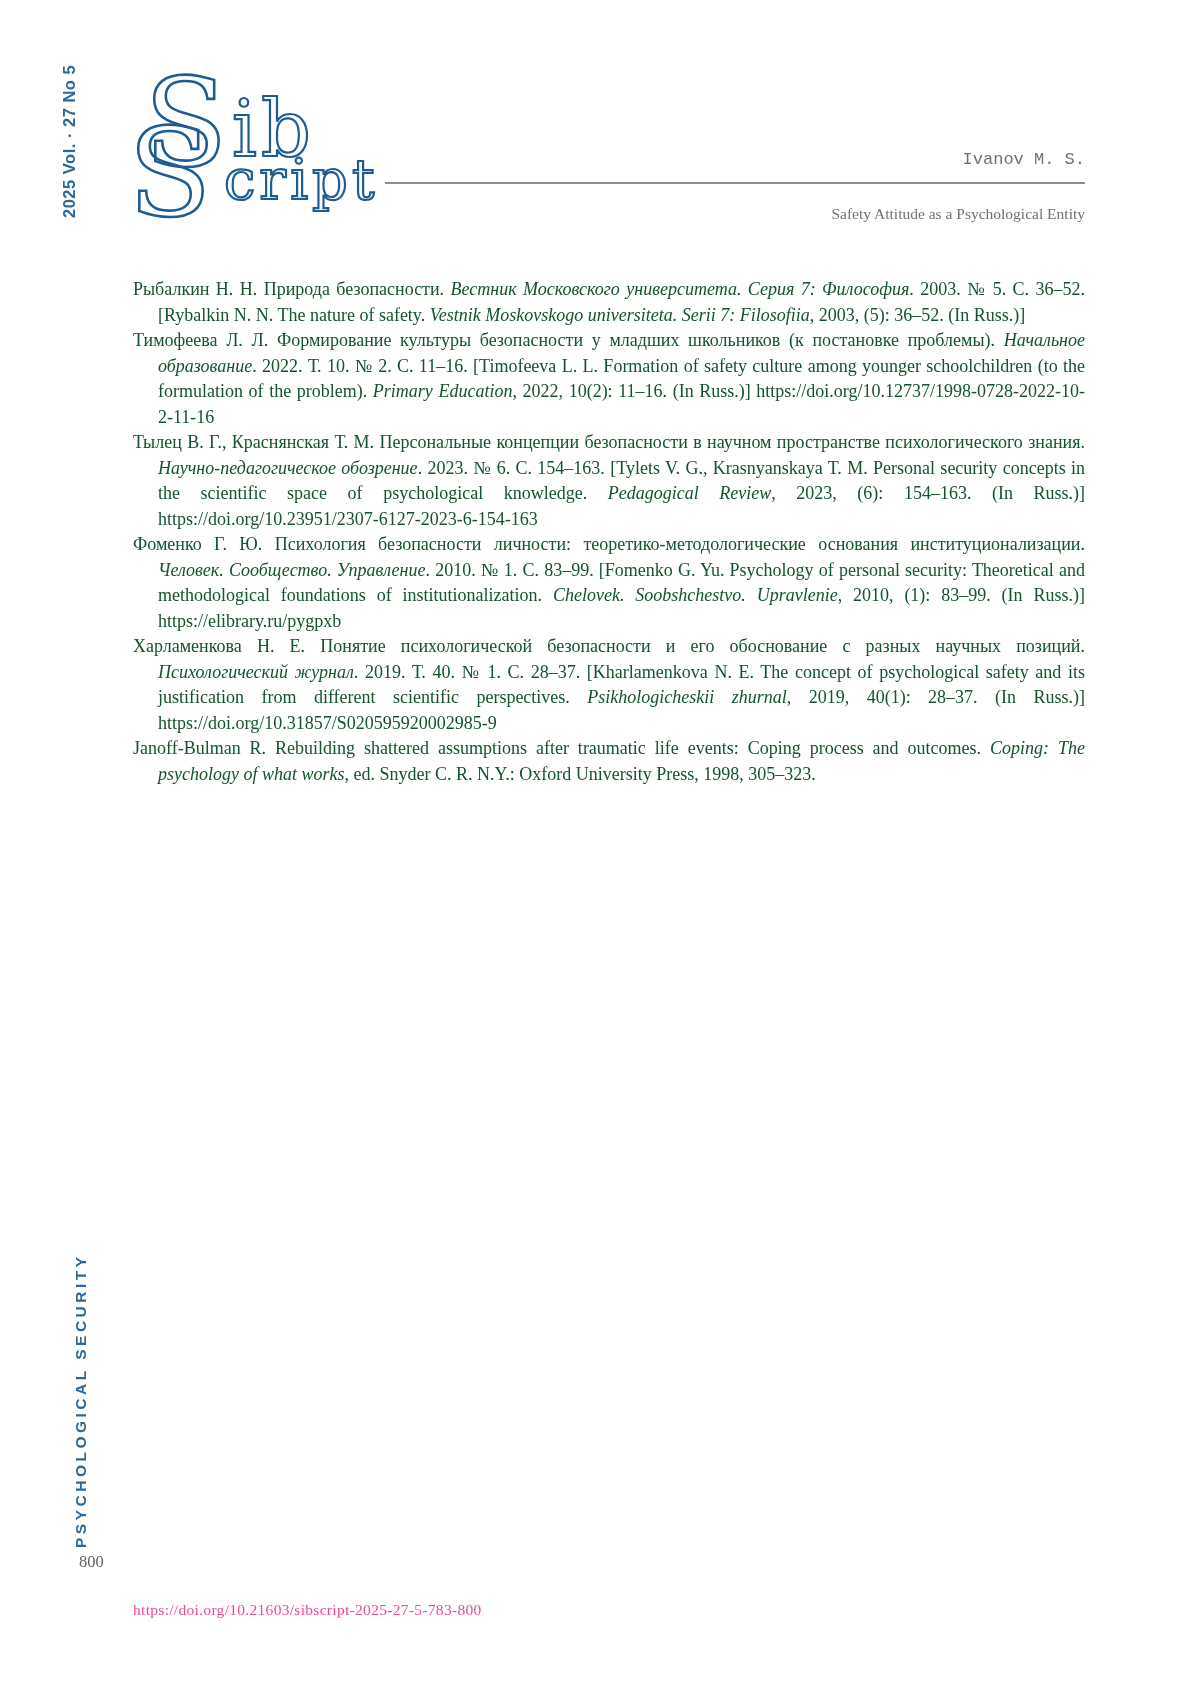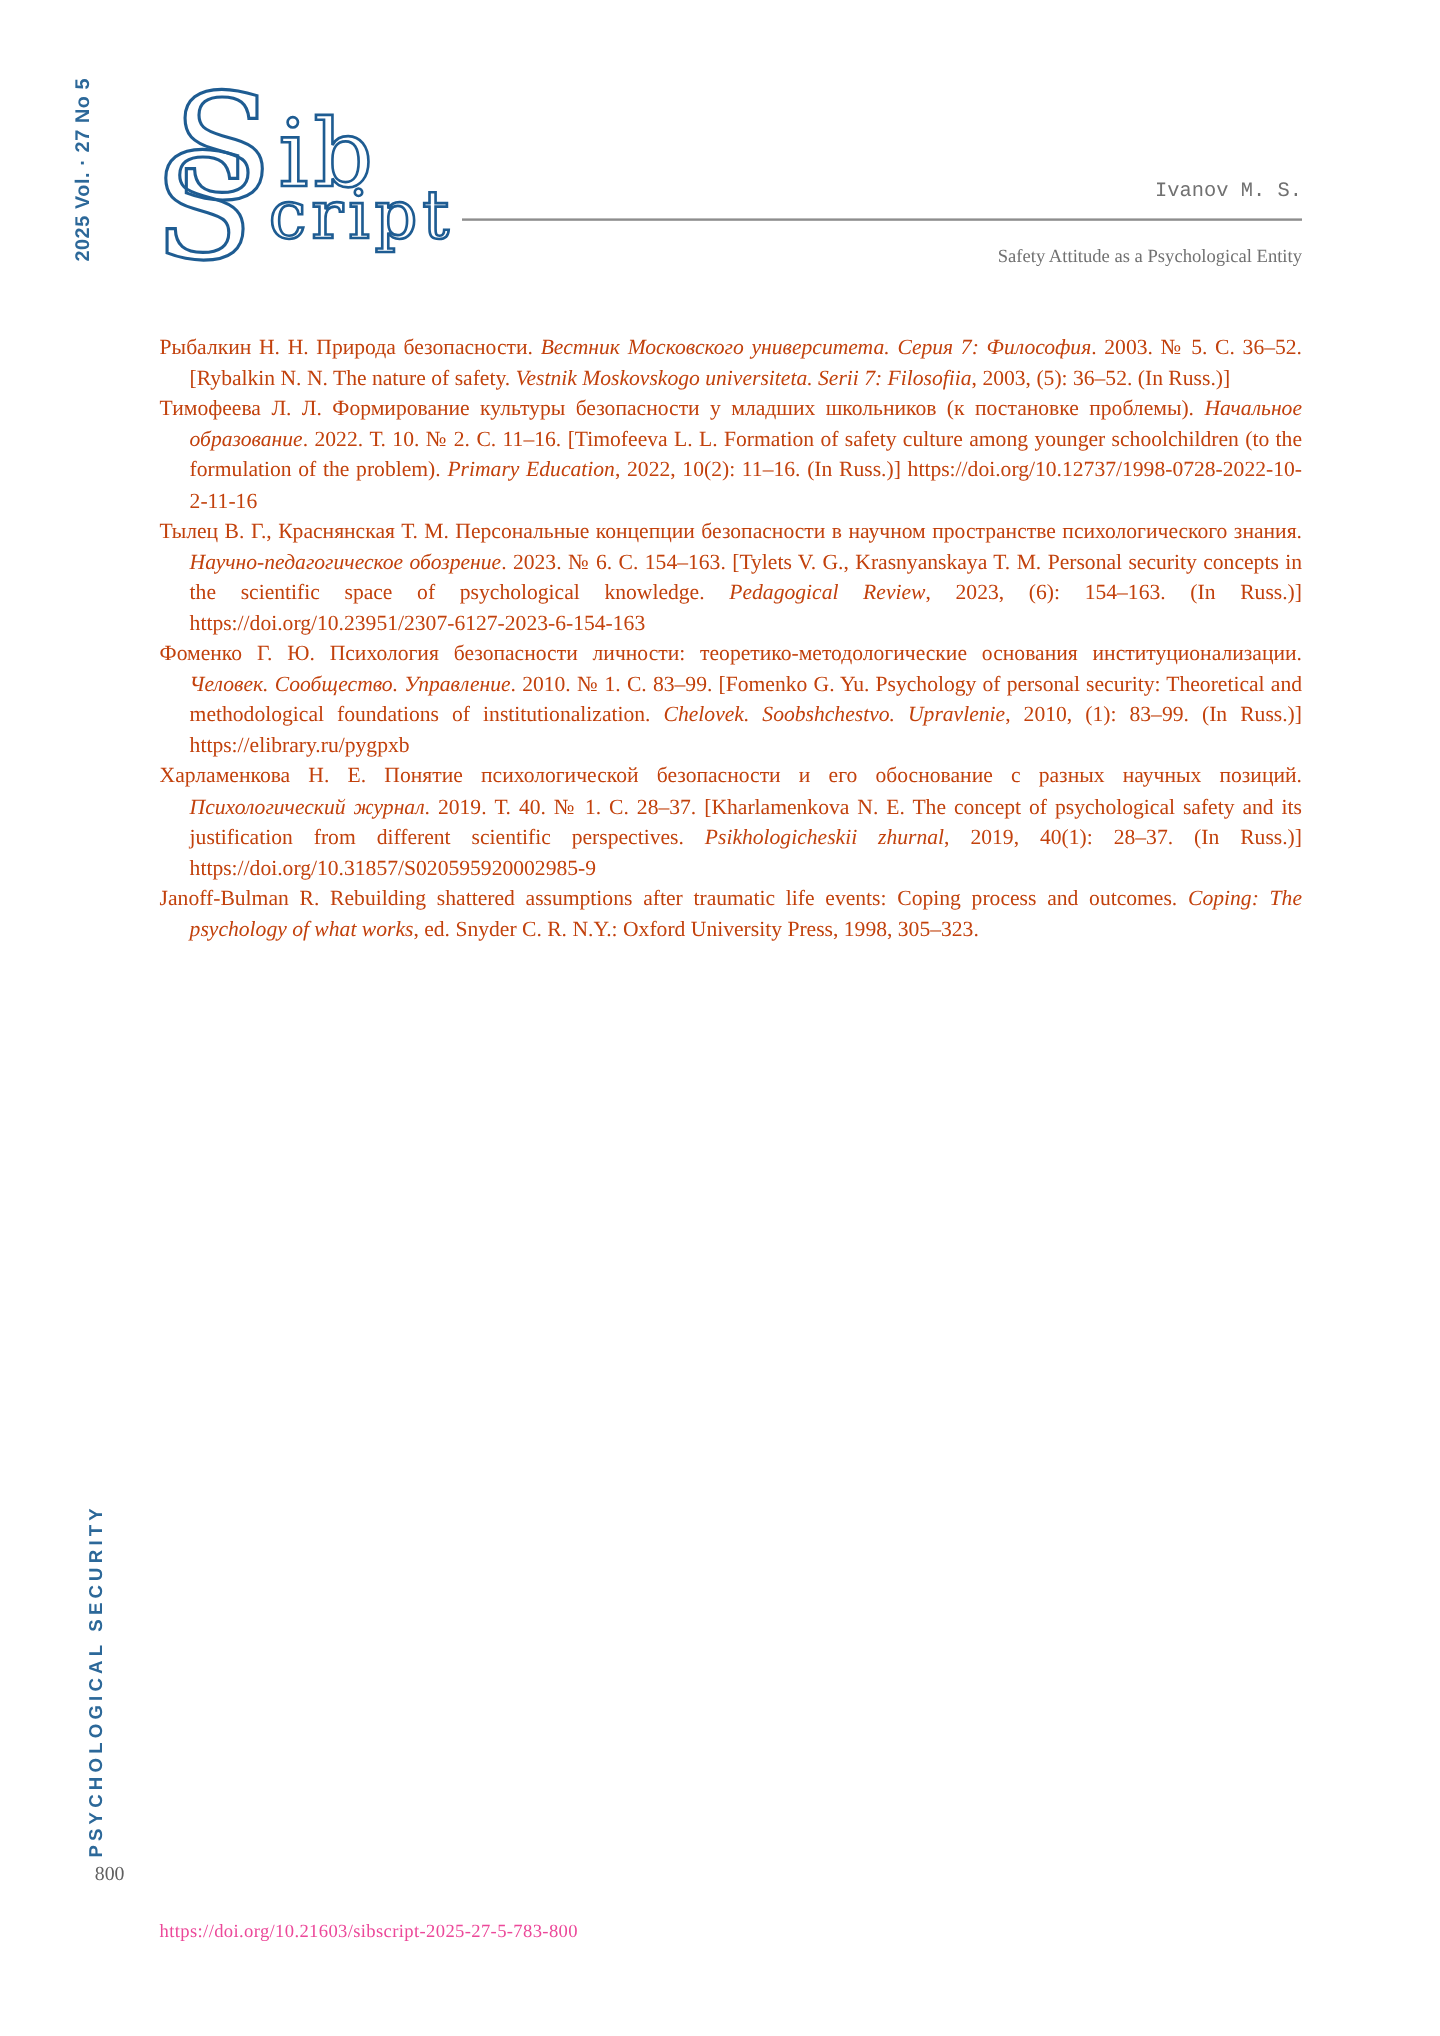--- a/index.html
+++ b/index.html
@@ -52,21 +52,21 @@
     background:#8d8d8d;
   }
   .running-title {
     position:absolute; top:205px; right:115px;
     font-size:15.5px; color:#717171; white-space:nowrap;
   }
 
   
   .references {
     position:absolute; left:133px; top:277px; width:952px;
-    font-size:18px; line-height:25.5px; color:#c2410c;
+    font-size:18px; line-height:25.5px; color:#14532d;
   }
   .ref {
     margin:0; padding-left:25px; text-indent:-25px;
     text-align:justify;
   }
   .ref em { font-style:italic; }
 
   
   .page-number {
     position:absolute; left:79px; top:1552px;

